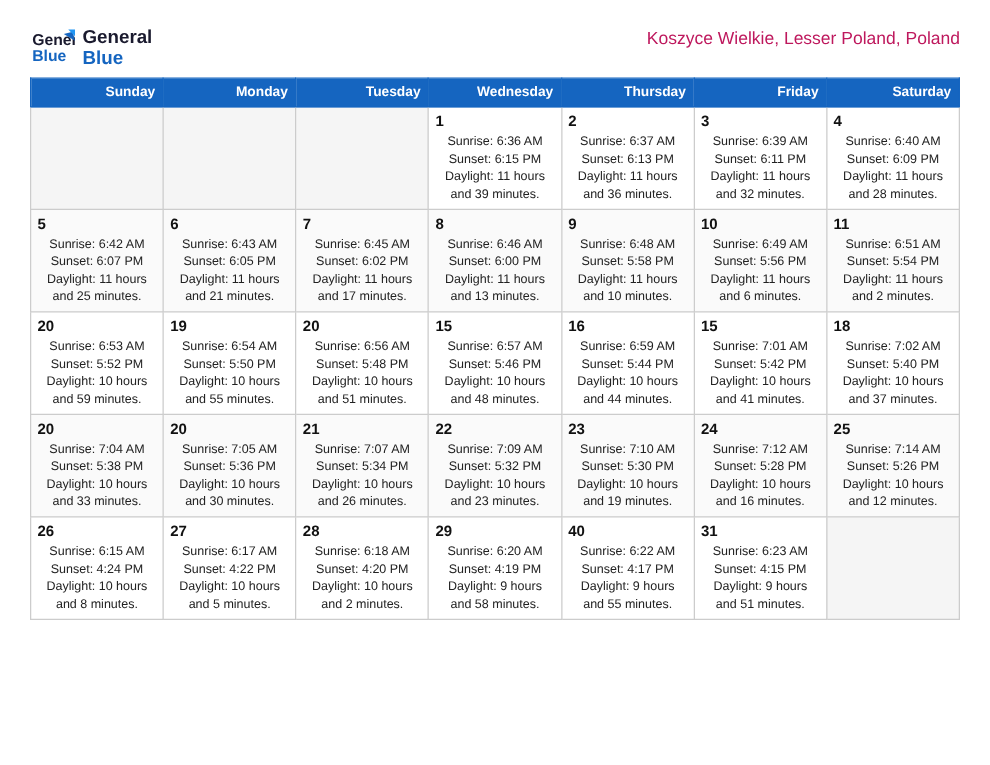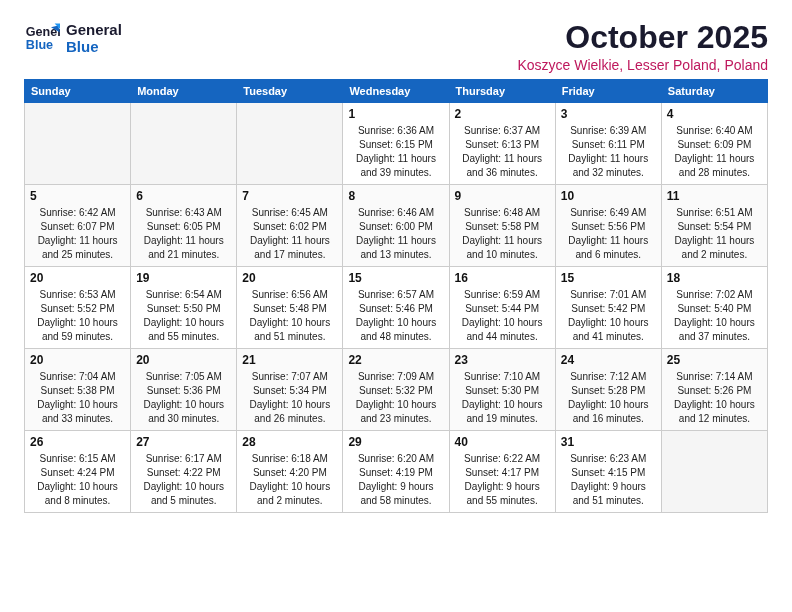--- a/index.html
+++ b/index.html
@@ -40,21 +40,21 @@
       margin-top: 2px;
     }
     .calendar {
       width: 100%;
       border-collapse: collapse;
       font-size: 10.5px;
     }
     .calendar th {
       background: #1565c0;
       color: #fff;
-      text-align: left;
+      text-align: right;
       padding: 5px 6px;
       font-size: 11px;
       font-weight: bold;
       border: 1px solid #1565c0;
     }
     .calendar td {
       border: 1px solid #ccc;
       vertical-align: top;
       padding: 4px 5px;
       width: calc(100% / 7);
@@ -91,21 +91,20 @@
       <text x="2" y="32" font-size="14" font-weight="bold" fill="#1565c0">Blue</text>
       <polygon points="30,8 40,14 38,6" fill="#1565c0"></polygon>
       <polygon points="34,4 40,10 40,4" fill="#2196f3"></polygon>
     </svg>
     <div style="display:flex;flex-direction:column;">
       <span style="font-size:15px;font-weight:bold;color:#1a1a2e;">General</span>
       <span style="font-size:15px;font-weight:bold;color:#1565c0;">Blue</span>
     </div>
   </div>
   <div class="title-block">
-    <div class="month-title">October 2025</div>
     <div class="location-title">Koszyce Wielkie, Lesser Poland, Poland</div>
   </div>
 </div>
 
 <table class="calendar">
   <thead>
     <tr>
     <th>Sunday</th>
         <th>Monday</th>
         <th>Tuesday</th>

